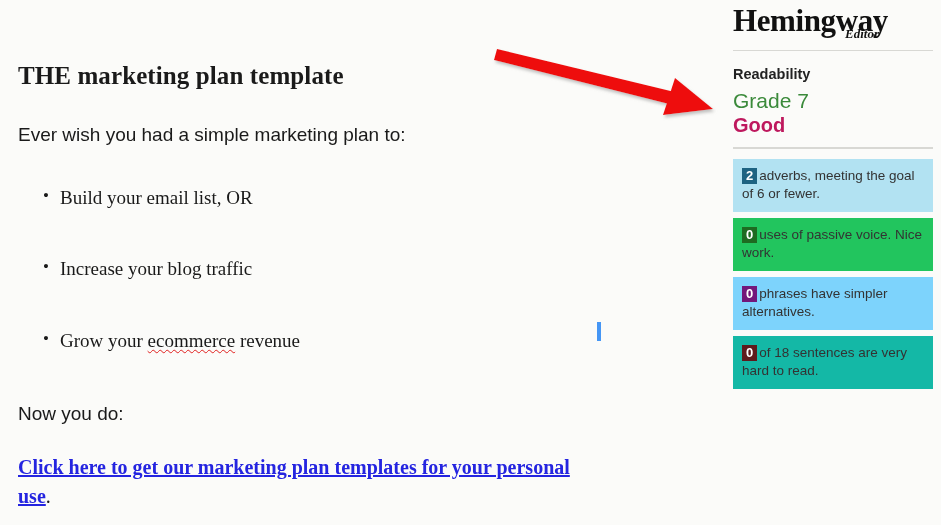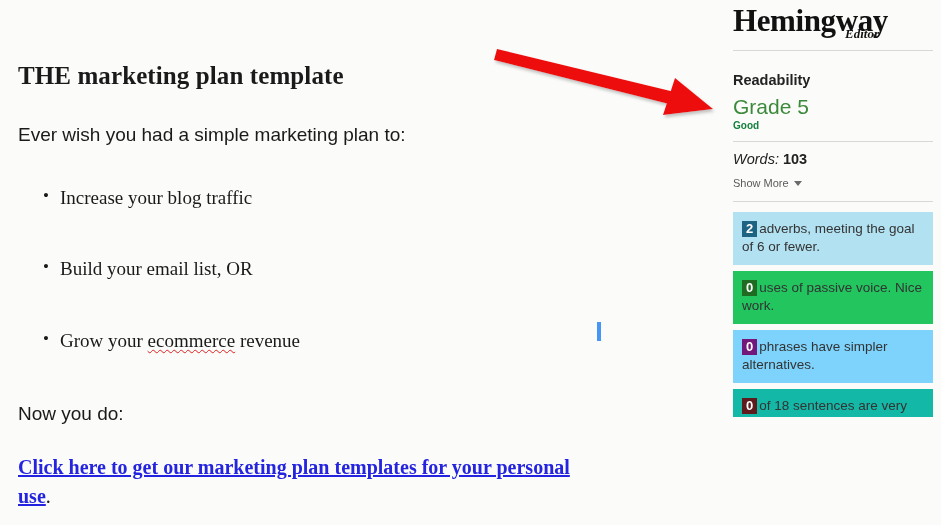--- a/index.html
+++ b/index.html
@@ -157,32 +157,32 @@
   }
 
   .section-pad {
     padding: 9px 0 10px 0;
   }
 
   .readability-label {
     font-size: 14.5px;
     font-weight: bold;
     color: #222;
-    margin: 12px 0 7px 0;
+    margin: 6px 0 7px 0;
   }
   .readability-grade {
     font-size: 21px;
     color: #3b8a3b;
     margin: 0 0 1px 0;
     line-height: 1.15;
   }
   .readability-quality {
-    font-size: 10px;
-    font-weight: bold;
-    color: #15803d;
+    font-size: 20px;
+    font-weight: bold;
+    color: #be185d;
     margin: 0;
   }
 
   .words-row {
     font-size: 14.5px;
     color: #222;
     margin: 0 0 6px 0;
   }
   .words-row .wlabel {
     font-style: italic;
@@ -244,24 +244,24 @@
 <body>
 
 <div id="editor-pane">
 
   <h1 class="doc-title">THE marketing plan template</h1>
 
   <p class="doc-para">Ever wish you had a simple marketing plan to:</p>
 
   <ul class="doc-list">
     <li>
-      <span>Increase your blog traffic</span>
+      <span>Build your email list, OR</span>
     </li>
     <li>
-      <span>Build your email list, OR</span>
+      <span>Increase your blog traffic</span>
     </li>
     <li>
       <span>Grow your </span><span class="misspelled">ecommerce</span><span> revenue</span>
     </li>
   </ul>
 
   <p class="doc-para" style="margin-bottom:27px;">Now you do:</p>
 
   <p class="link-para"><a class="doc-link" href="#">Click here to get our marketing plan templates for your personal use</a><span>.</span></p>
 
@@ -285,36 +285,26 @@
 
   <div class="logo-block">
     <div class="logo-main">Hemingway</div>
     <div class="logo-sub">Editor</div>
   </div>
 
   <div class="divider"></div>
 
   <div class="section-pad">
     <div class="readability-label">Readability</div>
-    <div class="readability-grade">Grade 5</div>
+    <div class="readability-grade">Grade 7</div>
     <div class="readability-quality">Good</div>
   </div>
 
   <div class="divider"></div>
 
-  <div class="section-pad">
-    <div class="words-row">
-      <span class="wlabel">Words:</span>
-      <span class="wval">103</span>
-    </div>
-    <div class="show-more">
-      <span>Show More</span>
-      <span class="caret-down"></span>
-    </div>
-  </div>
 
   <div class="divider"></div>
 
   <div id="hint-list">
 
     <div class="hint adverbs">
       <span class="count">2</span><span>adverbs, meeting the goal of 6 or fewer.</span>
     </div>
 
     <div class="hint passive">

